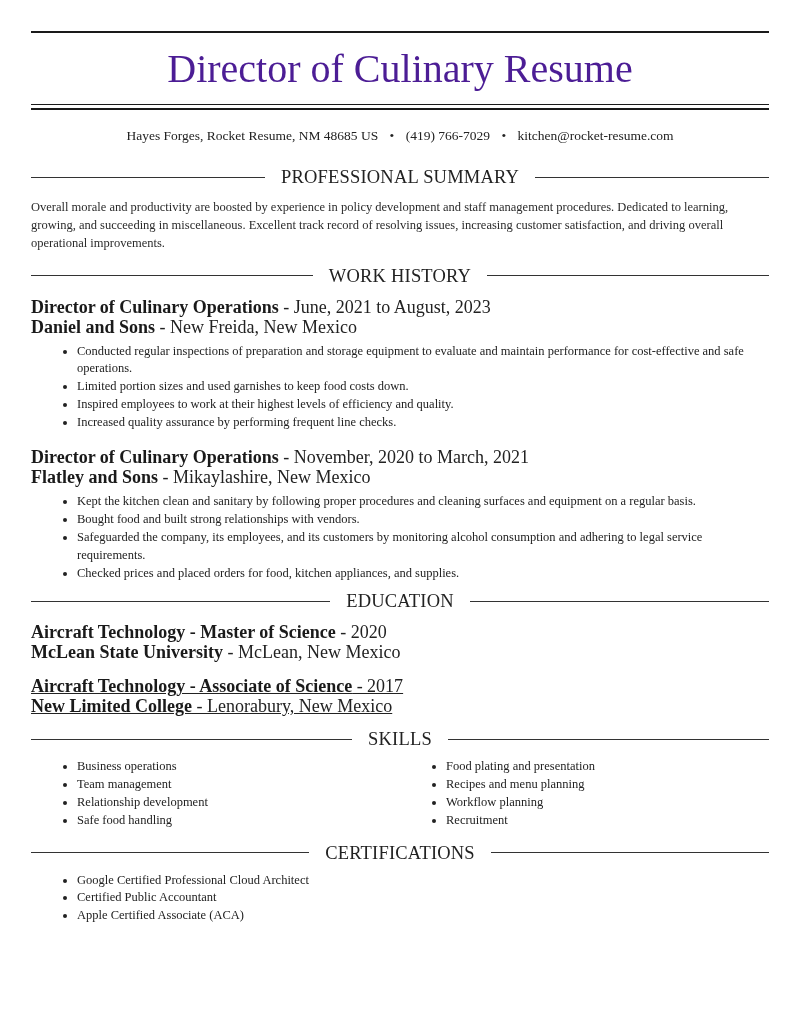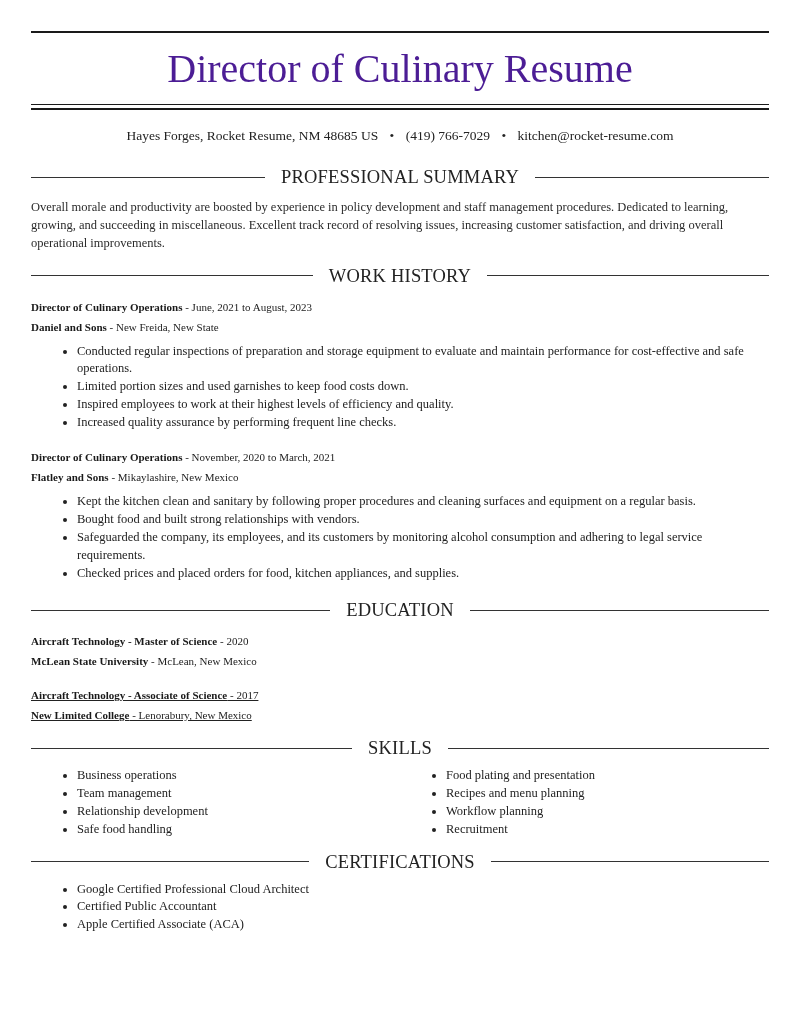--- a/index.html
+++ b/index.html
@@ -27,21 +27,21 @@
     .section-head .line { flex: 1; height: 1px; background: #333; }
     .section-head .label {
       font-size: 18.5px; padding: 0 16px; line-height: 22px; color: #222;
       letter-spacing: 0.2px;
     }
     .summary {
       font-size: 12.5px; line-height: 18px; margin-top: 10px; color: #2a2a2a;
     }
     .job { margin-top: 10px; }
     .job + .job { margin-top: 16px; }
-    .row { font-size: 11px; line-height: 20px; }
+    .row { font-size: 18px; line-height: 20px; }
     .row b { font-weight: bold; color: #1a1a1a; }
     ul.bullets {
       margin: 6px 0 0 0; padding-left: 22px; font-size: 12.5px; line-height: 17.8px;
     }
     ul.bullets li { padding-left: 0; margin-left: 24px; }
     .edu { margin-top: 10px; }
     .edu + .edu { margin-top: 14px; text-decoration: underline; }
     .skills { display: flex; margin-top: 8px; }
     .skills ul { flex: 1; margin: 0; }
     .skills ul + ul { padding-left: 22px; }
@@ -77,21 +77,21 @@
     <div class="line"></div>
     <div class="label">WORK HISTORY</div>
     <div class="line"></div>
   </div>
 
   <div class="job">
     <div class="row">
       <b>Director of Culinary Operations</b><span> - June, 2021 to August, 2023</span>
     </div>
     <div class="row">
-      <b>Daniel and Sons</b><span> - New Freida, New State</span>
+      <b>Daniel and Sons</b><span> - New Freida, New Mexico</span>
     </div>
     <ul class="bullets">
       <li>Conducted regular inspections of preparation and storage equipment to evaluate and maintain performance for cost-effective and safe operations.</li>
       <li>Limited portion sizes and used garnishes to keep food costs down.</li>
       <li>Inspired employees to work at their highest levels of efficiency and quality.</li>
       <li>Increased quality assurance by performing frequent line checks.</li>
     </ul>
   </div>
 
   <div class="job">
@@ -102,21 +102,21 @@
       <b>Flatley and Sons</b><span> - Mikaylashire, New Mexico</span>
     </div>
     <ul class="bullets">
       <li>Kept the kitchen clean and sanitary by following proper procedures and cleaning surfaces and equipment on a regular basis.</li>
       <li>Bought food and built strong relationships with vendors.</li>
       <li>Safeguarded the company, its employees, and its customers by monitoring alcohol consumption and adhering to legal service requirements.</li>
       <li>Checked prices and placed orders for food, kitchen appliances, and supplies.</li>
     </ul>
   </div>
 
-  <div class="section-head" style="margin-top:17px;text-align:center;">
+  <div class="section-head" style="margin-top:8px;text-align:center;">
     <div class="line"></div>
     <div class="label">EDUCATION</div>
     <div class="line"></div>
   </div>
 
   <div class="edu">
     <div class="row">
       <b>Aircraft Technology - Master of Science</b><span> - 2020</span>
     </div>
     <div class="row">

